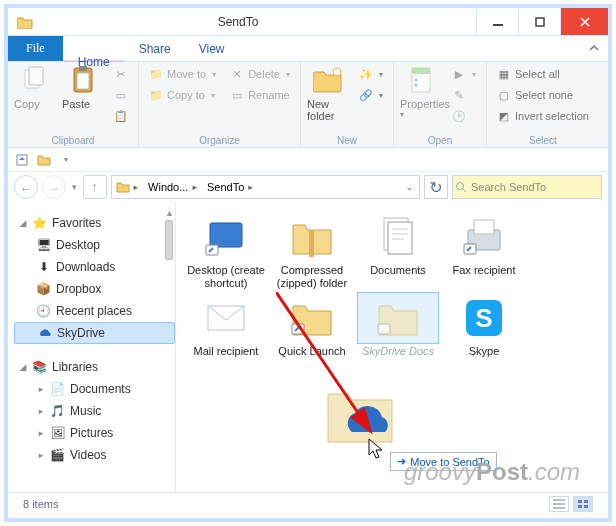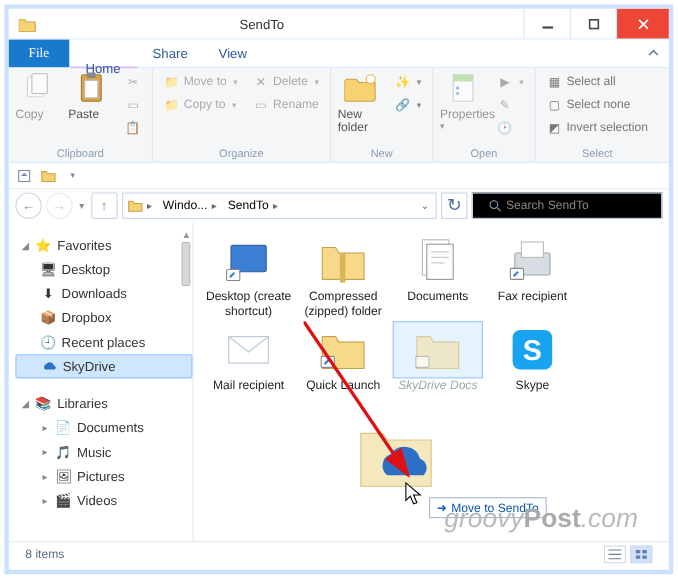--- a/index.html
+++ b/index.html
@@ -39,21 +39,21 @@
 
 .locrow { height: 24px; display:flex; align-items:center; gap:6px; padding: 2px 6px; border-bottom: 1px solid #e8eef6; }
 .locrow .sq { width:16px; height:16px; display:flex; align-items:center; justify-content:center; }
 
 .navrow { height: 30px; display:flex; align-items:center; gap:4px; padding: 2px 6px; }
 .navbtn { width:24px; height:24px; border:1px solid #ccd6e4; border-radius:50%; display:flex; align-items:center; justify-content:center; color:#888; font-size:12px; }
 .addr { flex:1; height:24px; border:1px solid #c7d5e8; display:flex; align-items:center; font-size:11px; background:#fff; }
 .addr .crumb { padding: 0 4px; display:flex; align-items:center; gap:2px; height:100%; }
 .addr .sep { color:#666; font-size:9px; padding:0 2px; }
 .refresh { width:24px; height:24px; display:flex; align-items:center; justify-content:center; border:1px solid #c7d5e8; color:#4e6fa0; }
-.search { width:173px; height:24px; border:1px solid #c7d5e8; display:flex; align-items:center; padding:0 14px; font-size:11px; color:#888; background:#000000; gap:4px; }
+.search { width:150px; height:24px; border:1px solid #c7d5e8; display:flex; align-items:center; padding:0 2px; font-size:11px; color:#888; background:#fef9c3; gap:4px; }
 
 
 .split { display:flex; height: 290px; }
 .tree { width: 168px; border-right:1px solid #e3e9f2; padding: 10px 0 0 6px; font-size:12px; color:#333; position:relative; }
 .tree .scrollind { position:absolute; right:2px; top:6px; width:8px; height:100%; }
 .tree .thumb { width:8px; height:40px; background:#d7d7d7; border:1px solid #bcbcbc; border-radius:2px; margin-top:4px; }
 .tree .arrow { width:8px; height:8px; color:#999; text-align:center; font-size:9px; }
 .tree ul { list-style:none; }
 .tree li { display:flex; align-items:center; gap:4px; height:22px; padding-left: 4px; }
 .tree li.indent { padding-left: 22px; }

